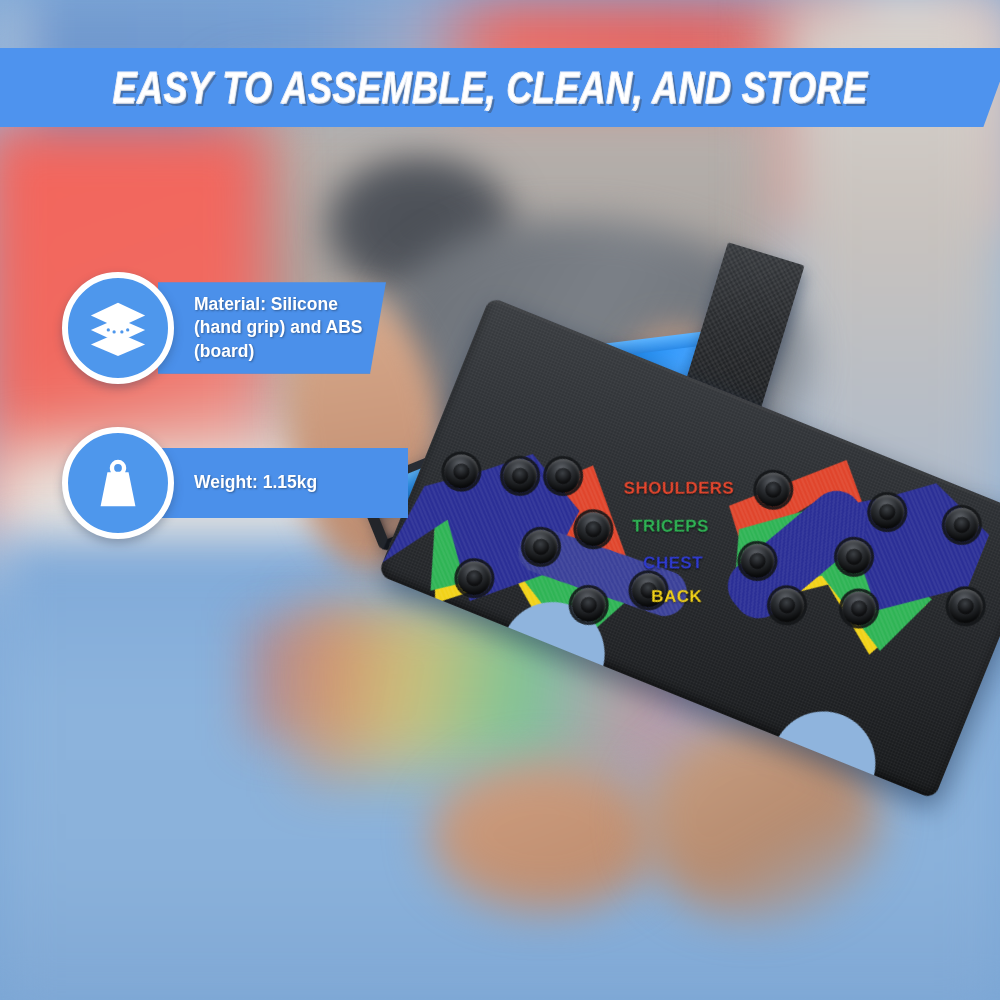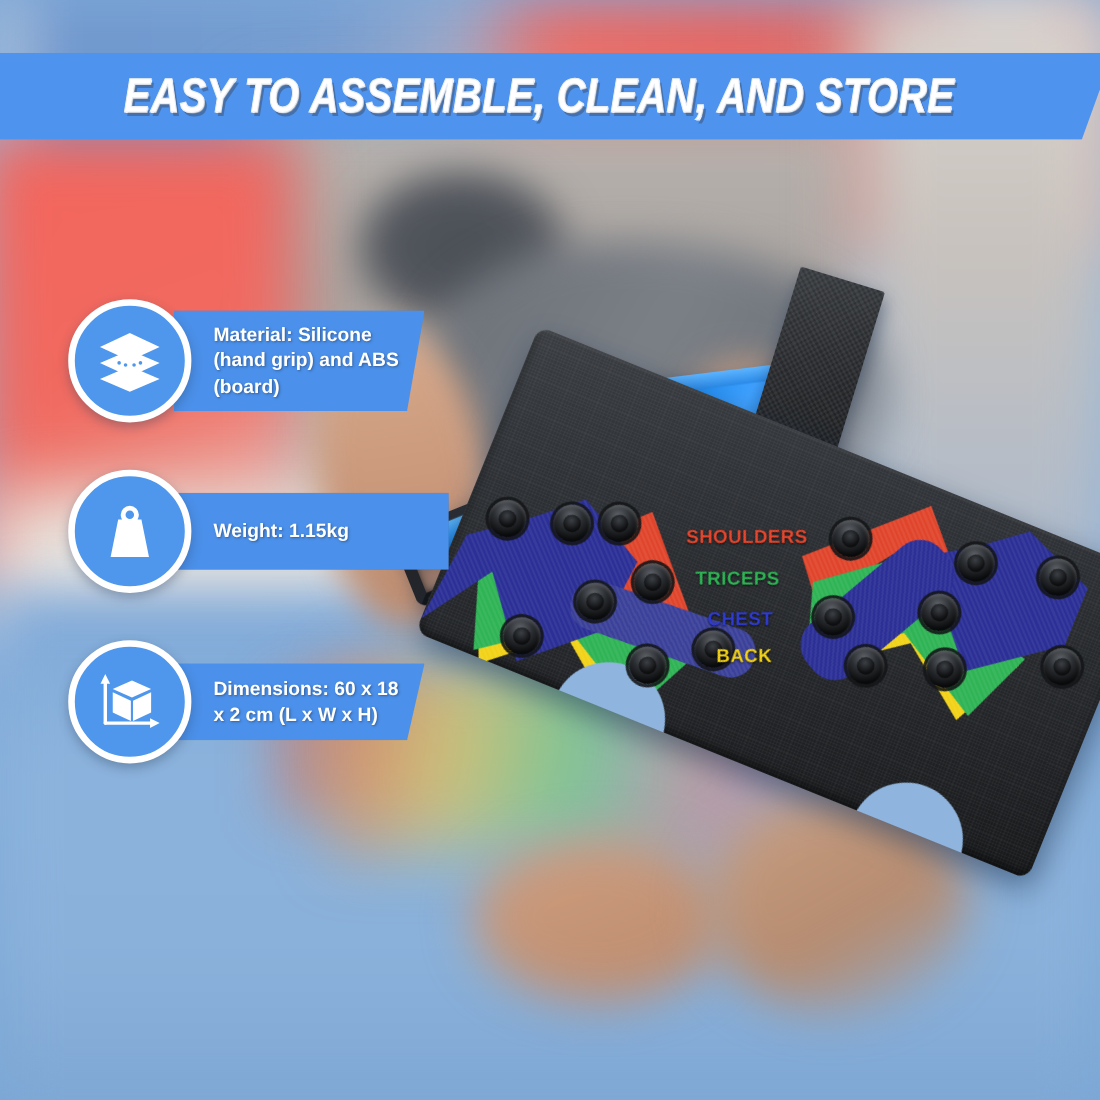--- a/index.html
+++ b/index.html
@@ -493,35 +493,15 @@
     <div class="icon-circle">
       <svg viewBox="0 0 64 64" fill="#ffffff" aria-hidden="true">
         <path d="M32 8a8.5 8.5 0 0 0-8.5 8.5c0 1.6.45 3.1 1.2 4.4h-3.6L14 56h36l-7.1-35.1h-3.6a8.6 8.6 0 0 0 1.2-4.4A8.5 8.5 0 0 0 32 8zm0 4.5a4 4 0 1 1 0 8 4 4 0 0 1 0-8z"></path>
       </svg>
     </div>
     <div class="feature-label">
       <span>Weight: 1.15kg</span>
     </div>
   </div>
 
-  <div class="feature f2">
-    <div class="icon-circle">
-      <svg viewBox="0 0 64 64" aria-hidden="true">
-        <g fill="#ffffff">
-          <polygon points="34,12 52,20 34,28 16,20"></polygon>
-          <polygon points="16,23 33,31 33,50 16,42"></polygon>
-          <polygon points="52,23 35,31 35,50 52,42"></polygon>
-        </g>
-        <g stroke="#ffffff" stroke-width="3.2" fill="none" stroke-linecap="round">
-          <line x1="9" y1="14" x2="9" y2="52"></line>
-          <line x1="9" y1="52" x2="55" y2="52"></line>
-        </g>
-        <polygon points="9,6 4.5,15 13.5,15" fill="#ffffff"></polygon>
-        <polygon points="60,52 51,47.5 51,56.5" fill="#ffffff"></polygon>
-      </svg>
-    </div>
-    <div class="feature-label">
-      <span>Dimensions: 60 x 18 x 2 cm (L x W x H)</span>
-    </div>
-  </div>
 
 
 </div>
 
 </body></html>

